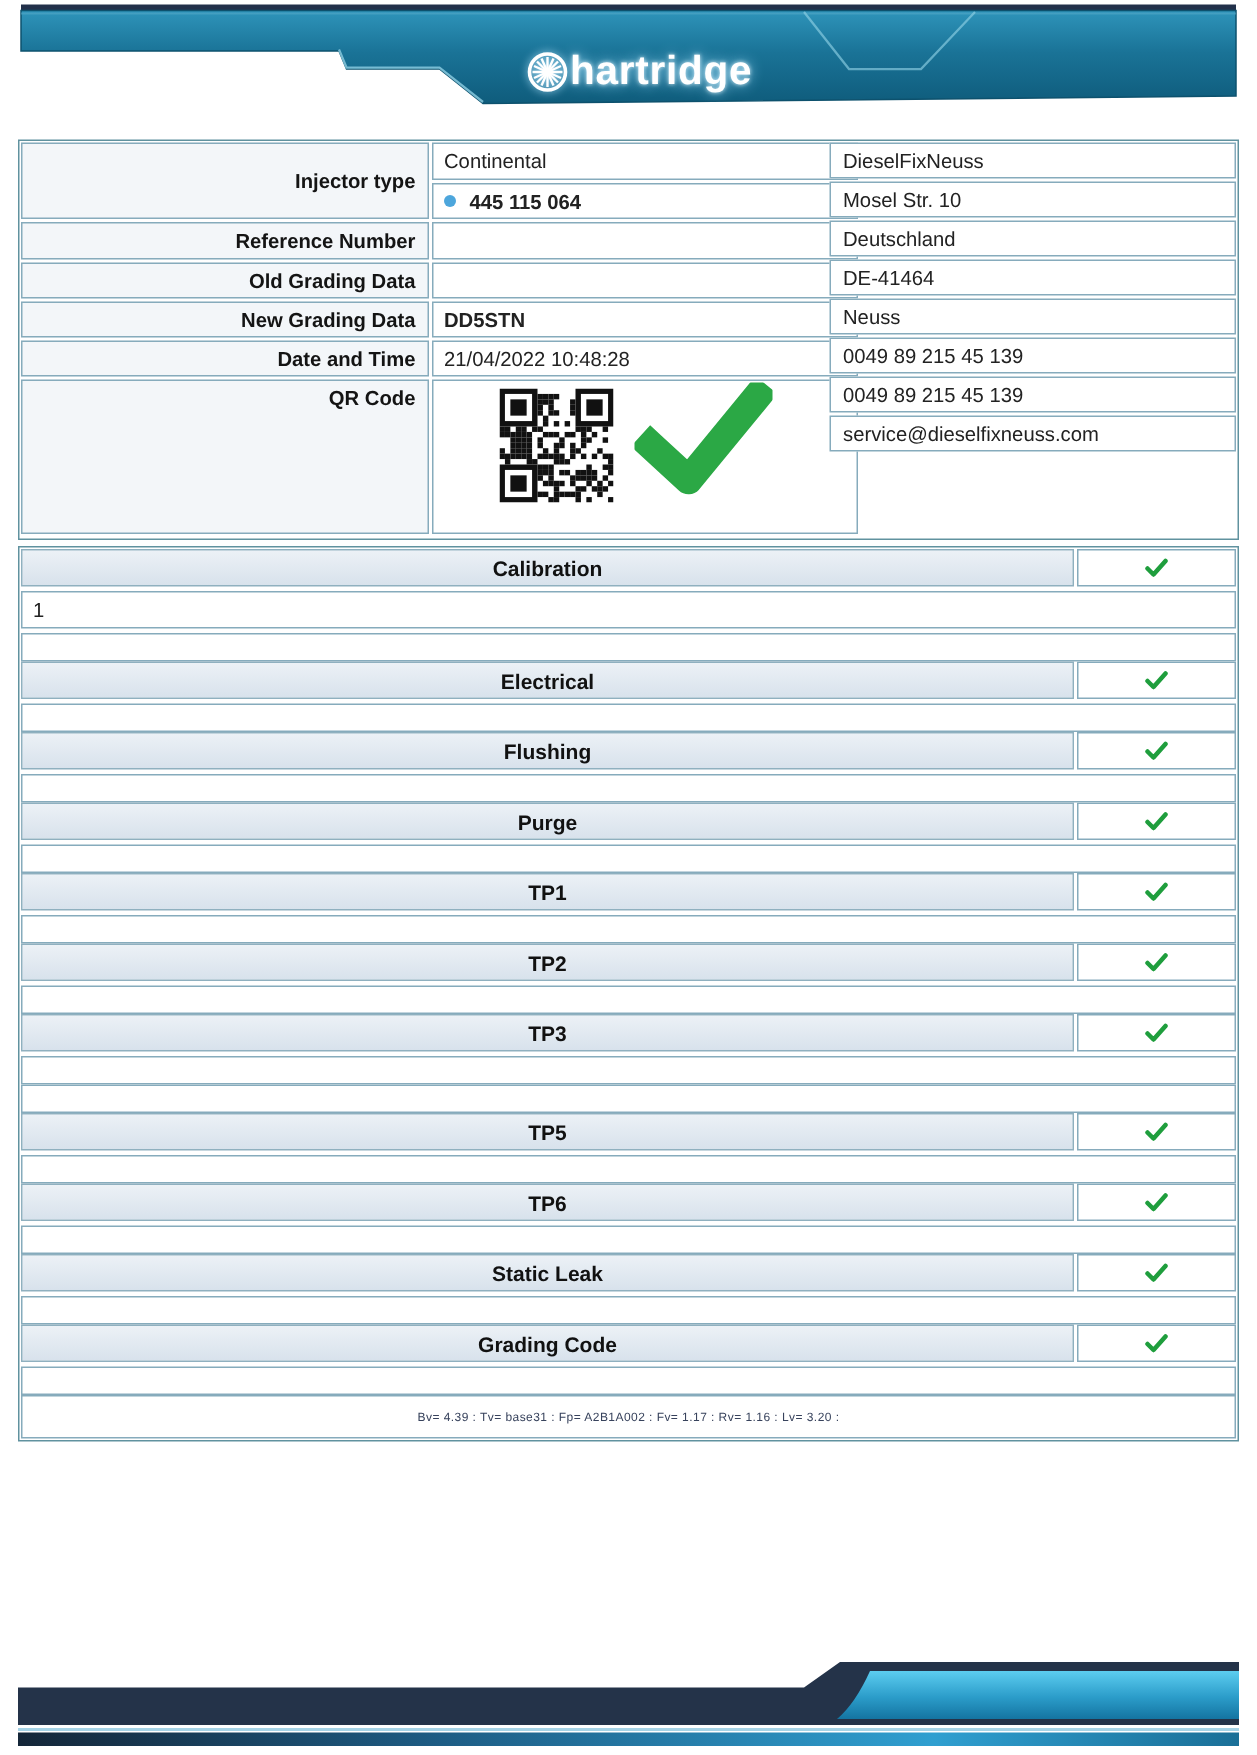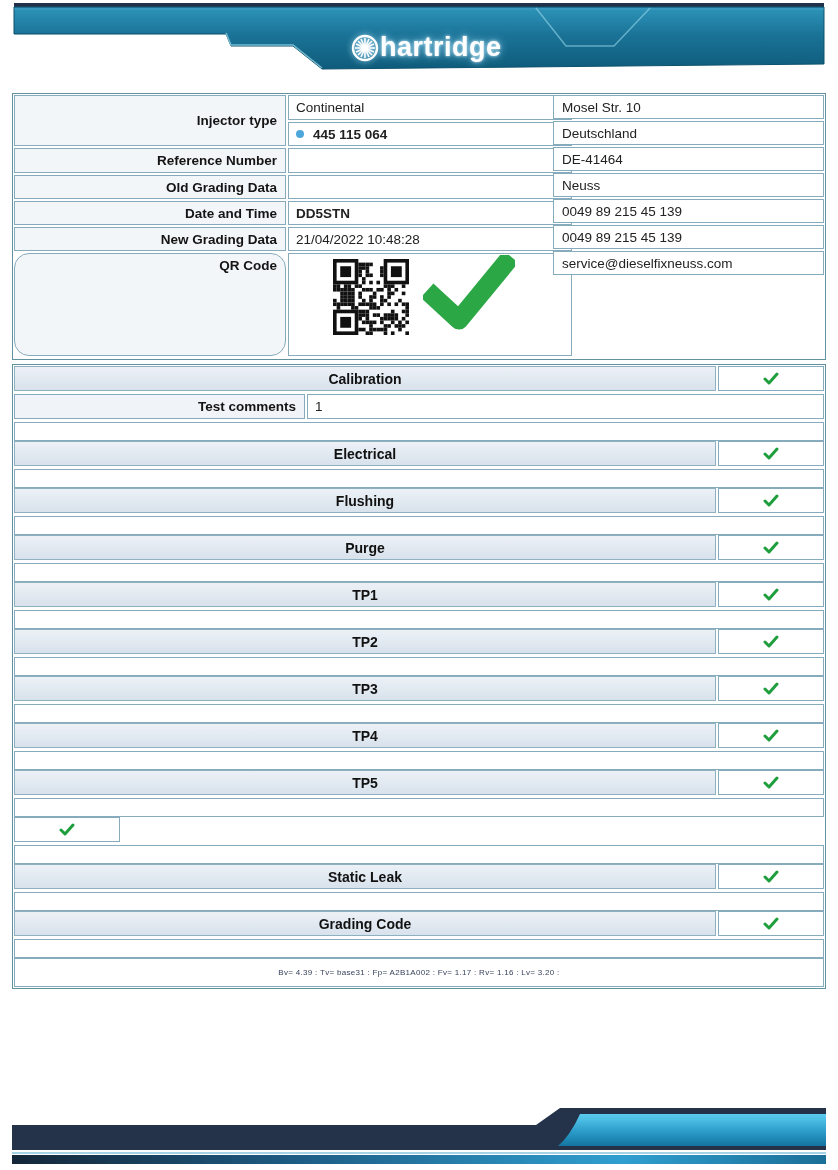--- a/index.html
+++ b/index.html
@@ -22,21 +22,21 @@
   }
   .col{position:absolute;top:1px;}
   .labels-col{left:1px;width:272px;}
   .values-col{left:275px;width:284px;}
   .contact-col{left:540px;width:271px;}
   .cell{
     border:1px solid #86abbc;box-sizing:border-box;margin-bottom:2px;
     font-size:13.5px;color:#222;display:flex;align-items:center;background:#fff;
   }
   .label-cell{justify-content:flex-end;padding-right:8px;font-weight:bold;color:#141414;background:#f3f6f9;}
-  .label-top{align-items:flex-start;padding-top:4px;border-radius:15px;}
+  .label-top{align-items:flex-start;padding-top:4px;}
   .value-cell{padding-left:7px;}
   .bold{font-weight:bold;}
   .dot{width:8px;height:8px;border-radius:50%;background:#4da6dc;margin-right:9px;flex:0 0 auto;}
   .contact-cell{height:24px;padding-left:8px;}
   .qr-cell{position:relative;display:block;}
   .qr-svg{position:absolute;left:44px;top:5px;background:#fff;}
   .big-check{position:absolute;left:134px;top:1px;}
   
   .tests{
     position:absolute;top:364px;left:12px;width:814px;
@@ -92,22 +92,22 @@
     </svg>
     <span>hartridge</span>
   </div>
 </div>
 
 <div class="info-table">
   <div class="col labels-col">
     <div class="cell label-cell" style="height:51px">Injector type</div>
     <div class="cell label-cell" style="height:25px">Reference Number</div>
     <div class="cell label-cell" style="height:24px">Old Grading Data</div>
+    <div class="cell label-cell" style="height:24px">New Grading Data</div>
     <div class="cell label-cell" style="height:24px">Date and Time</div>
-    <div class="cell label-cell" style="height:24px">New Grading Data</div>
     <div class="cell label-cell label-top" style="height:103px">QR Code</div>
   </div>
   <div class="col values-col">
     <div class="cell value-cell" style="height:25px">Continental</div>
     <div class="cell value-cell bold" style="height:24px">
       <span class="dot"></span>
       <span>445 115 064</span>
     </div>
     <div class="cell value-cell" style="height:25px"></div>
     <div class="cell value-cell" style="height:24px"></div>
@@ -270,20 +270,21 @@
           <rect x="0" y="50.4" width="25.2" height="25.2" fill="#111"></rect>
           <rect x="3.6" y="54" width="18" height="18" fill="#fff"></rect>
           <rect x="7.2" y="57.6" width="10.8" height="10.8" fill="#111"></rect>
         </svg>
       <svg class="big-check" width="92" height="76" viewBox="0 0 92 76">
         <path d="M11 42 L36 65 L82 9" fill="none" stroke="#2ba845" stroke-width="19" stroke-linecap="square" stroke-linejoin="round"></path>
       </svg>
     </div>
   </div>
   <div class="col contact-col">
+      <div class="cell contact-cell">DieselFixNeuss</div>
       <div class="cell contact-cell">Mosel Str. 10</div>
       <div class="cell contact-cell">Deutschland</div>
       <div class="cell contact-cell">DE-41464</div>
       <div class="cell contact-cell">Neuss</div>
       <div class="cell contact-cell">0049 89 215 45 139</div>
       <div class="cell contact-cell">0049 89 215 45 139</div>
       <div class="cell contact-cell">service@dieselfixneuss.com</div>
     </div>
 </div>
 
@@ -292,21 +293,20 @@
       <div class="section">
         <div class="row">
           <div class="cell title-cell">Calibration</div>
           <div class="cell check-cell">
             <svg width="16" height="13" viewBox="0 0 16 13">
               <path d="M2 7 L6 11 L14 2" fill="none" stroke="#1f9e3d" stroke-width="3" stroke-linecap="round" stroke-linejoin="round"></path>
             </svg>
           </div>
         </div>
         <div class="row">
-          <div class="cell comment-label">Test comments</div>
           <div class="cell comment-value">1</div>
         </div>
         <div class="cell empty-row"></div>
       </div>
       <div class="section">
         <div class="row">
           <div class="cell title-cell">Electrical</div>
           <div class="cell check-cell">
             <svg width="16" height="13" viewBox="0 0 16 13">
               <path d="M2 7 L6 11 L14 2" fill="none" stroke="#1f9e3d" stroke-width="3" stroke-linecap="round" stroke-linejoin="round"></path>
@@ -364,43 +364,36 @@
           <div class="cell title-cell">TP3</div>
           <div class="cell check-cell">
             <svg width="16" height="13" viewBox="0 0 16 13">
               <path d="M2 7 L6 11 L14 2" fill="none" stroke="#1f9e3d" stroke-width="3" stroke-linecap="round" stroke-linejoin="round"></path>
             </svg>
           </div>
         </div>
         <div class="cell empty-row"></div>
       </div>
       <div class="section">
-        <div class="row">
-          <div class="cell title-cell">TP4</div>
-          <div class="cell check-cell">
-            <svg width="16" height="13" viewBox="0 0 16 13">
-              <path d="M2 7 L6 11 L14 2" fill="none" stroke="#1f9e3d" stroke-width="3" stroke-linecap="round" stroke-linejoin="round"></path>
-            </svg>
-          </div>
-        </div>
         <div class="cell empty-row"></div>
       </div>
       <div class="section">
         <div class="row">
           <div class="cell title-cell">TP5</div>
           <div class="cell check-cell">
             <svg width="16" height="13" viewBox="0 0 16 13">
               <path d="M2 7 L6 11 L14 2" fill="none" stroke="#1f9e3d" stroke-width="3" stroke-linecap="round" stroke-linejoin="round"></path>
             </svg>
           </div>
         </div>
         <div class="cell empty-row"></div>
       </div>
       <div class="section">
         <div class="row">
+          <div class="cell title-cell">TP6</div>
           <div class="cell check-cell">
             <svg width="16" height="13" viewBox="0 0 16 13">
               <path d="M2 7 L6 11 L14 2" fill="none" stroke="#1f9e3d" stroke-width="3" stroke-linecap="round" stroke-linejoin="round"></path>
             </svg>
           </div>
         </div>
         <div class="cell empty-row"></div>
       </div>
       <div class="section">
         <div class="row">

